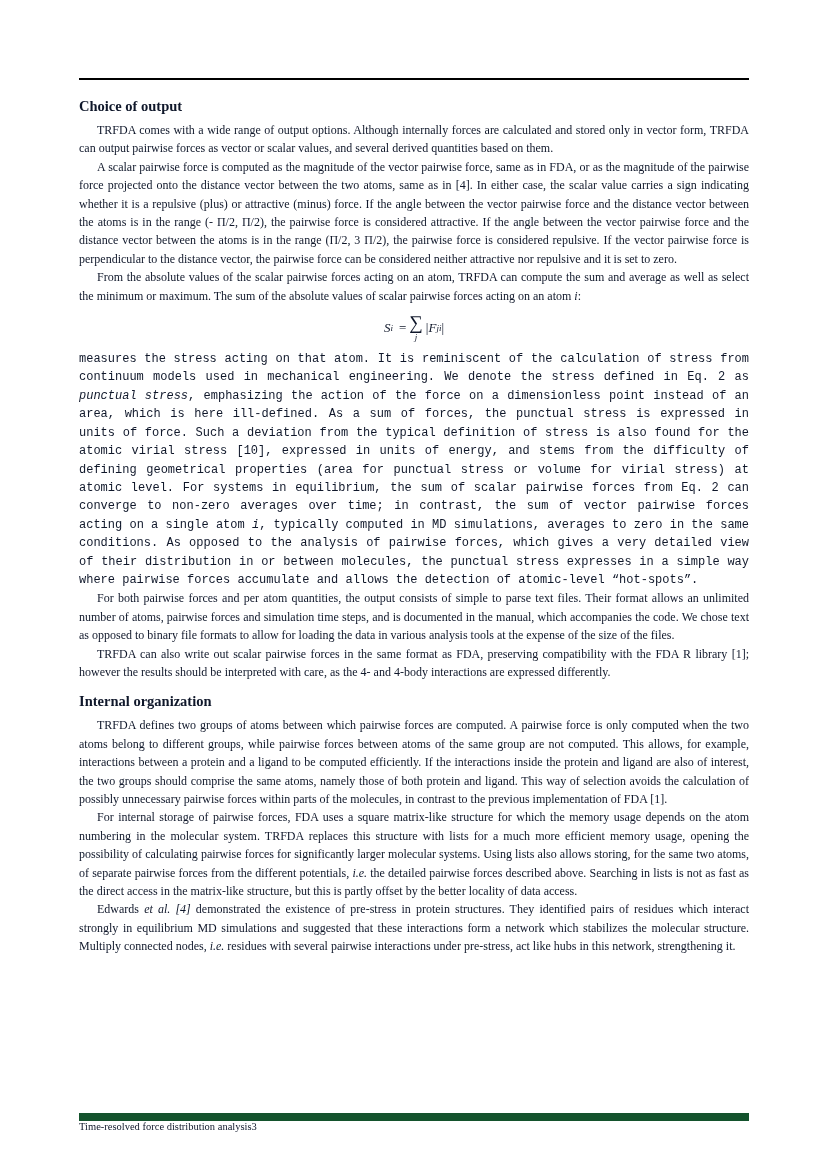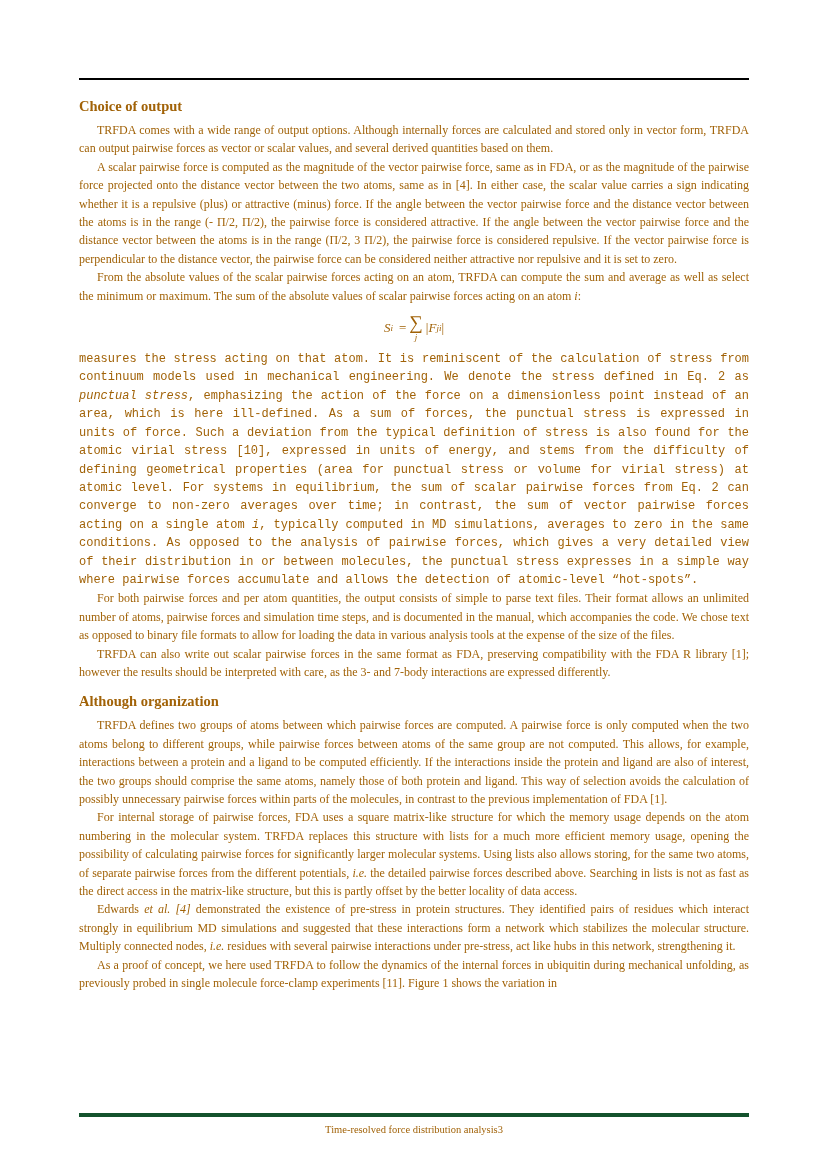--- a/index.html
+++ b/index.html
@@ -1,21 +1,21 @@
 <!DOCTYPE html>
 <html lang="en"><head>
 <meta charset="utf-8">
 <style>
   html,body{margin:0;padding:0;background:#ffffff;}
   .page{
     position:relative;
     width:827px;height:1170px;
     background:#ffffff;
     font-family:"Liberation Serif","DejaVu Serif",serif;
-    color:#a16207;
+    color:#0f172a;
     overflow:hidden;
   }
   .content{
     position:absolute;
     left:79px;top:78px;width:670px;
     border-top:2px solid #000;
     padding-top:6px;
   }
   h2.sec{
     font-size:14.5px;font-weight:bold;
@@ -43,23 +43,22 @@
   .eqgap{display:inline-block;width:6px;}
   .sum{
     display:inline-flex;flex-direction:column;align-items:center;
     margin:0 3px;vertical-align:middle;
   }
   .sum .sigma{font-size:19px;line-height:1;font-style:normal;}
   .sum .under{font-size:9px;font-style:italic;line-height:1;margin-top:1px;}
   .footer{
     position:absolute;
     left:79px;top:1113px;width:670px;
-    border-top:4px solid #14532d;
-    padding-top:7px;
-    display:flex;justify-content:center;align-items:baseline;
+    border-top:8px solid #14532d;
+    display:flex;justify-content:flex-start;align-items:baseline;
     font-size:10.5px;
   }
 </style>
 </head>
 <body>
 
 <div class="page">
 
   <div class="content">
 
@@ -84,36 +83,35 @@
           <span>|</span>
           <span class="var">F</span>
           <sub>ji</sub>
           <span>|</span>
       </div>
 
       <p class="noindent"><span>measures the stress acting on that atom.  It is reminiscent of the calculation of stress from continuum models used in mechanical engineering. We denote the stress defined in Eq. 2 as </span><span class="it">punctual stress</span><span>, emphasizing the action of the force on a dimensionless point instead of an area, which is here ill-defined. As a sum of forces, the punctual stress is expressed in units of force. Such a deviation from the typical definition of stress is also found for the atomic virial stress [10], expressed in units of energy, and stems from the difficulty of defining geometrical properties (area for punctual stress or volume for virial stress) at atomic level. For systems in equilibrium, the sum of scalar pairwise forces from Eq. 2 can converge to non-zero averages over time; in contrast, the sum of vector pairwise forces acting on a single atom </span><span class="it">i</span><span>, typically computed in MD simulations, averages to zero in the same conditions. As opposed to the analysis of pairwise forces, which gives a very detailed view of their distribution in or between molecules, the punctual stress expresses in a simple way where pairwise forces accumulate and allows the detection of atomic-level “hot-spots”.</span></p>
 
       <p><span>For both pairwise forces and per atom quantities, the output consists of simple to parse text files.  Their format allows an unlimited number of atoms, pairwise forces and simulation time steps, and is documented in the manual, which accompanies the code. We chose text as opposed to binary file formats to allow for loading the data in various analysis tools at the expense of the size of the files.</span></p>
 
-      <p><span>TRFDA can also write out scalar pairwise forces in the same format as FDA, preserving compatibility with the FDA R library [1]; however the results should be interpreted with care, as the 3- and 7-body interactions are expressed differently.</span></p>
+      <p><span>TRFDA can also write out scalar pairwise forces in the same format as FDA, preserving compatibility with the FDA R library [1]; however the results should be interpreted with care, as the 4- and 4-body interactions are expressed differently.</span></p>
     </section>
 
     <section>
-      <h2 class="sec">Although organization</h2>
+      <h2 class="sec">Internal organization</h2>
 
       <p><span>TRFDA defines two groups of atoms between which pairwise forces are computed. A pairwise force is only computed when the two atoms belong to different groups, while pairwise forces between atoms of the same group are not computed. This allows, for example, interactions between a protein and a ligand to be computed efficiently. If the interactions inside the protein and ligand are also of interest, the two groups should comprise the same atoms, namely those of both protein and ligand.  This way of selection avoids the calculation of possibly unnecessary pairwise forces within parts of the molecules, in contrast to the previous implementation of FDA [1].</span></p>
 
       <p><span>For internal storage of pairwise forces, FDA uses a square matrix-like structure for which the memory usage depends on the atom numbering in the molecular system.  TRFDA replaces this structure with lists for a much more efficient memory usage, opening the possibility of calculating pairwise forces for significantly larger molecular systems.  Using lists also allows storing, for the same two atoms, of separate pairwise forces from the different potentials, </span><span class="it">i.e.</span><span> the detailed pairwise forces described above. Searching in lists is not as fast as the direct access in the matrix-like structure, but this is partly offset by the better locality of data access.</span></p>
     </section>
 
     <section>
 
       <p><span>Edwards </span><span class="it">et al. [4]</span><span> demonstrated the existence of pre-stress in protein structures.  They identified pairs of residues which interact strongly in equilibrium MD simulations and suggested that these interactions form a network which stabilizes the molecular structure. Multiply connected nodes, </span><span class="it">i.e.</span><span> residues with several pairwise interactions under pre-stress, act like hubs in this network, strengthening it.</span></p>
 
-      <p><span>As a proof of concept, we here used TRFDA to follow the dynamics of the internal forces in ubiquitin during mechanical unfolding, as previously probed in single molecule force-clamp experiments [11].  Figure 1 shows the variation in</span></p>
     </section>
 
   </div>
 
   <div class="footer">
     <span>Time-resolved force distribution analysis</span>
     <span>3</span>
   </div>
 
 </div>

